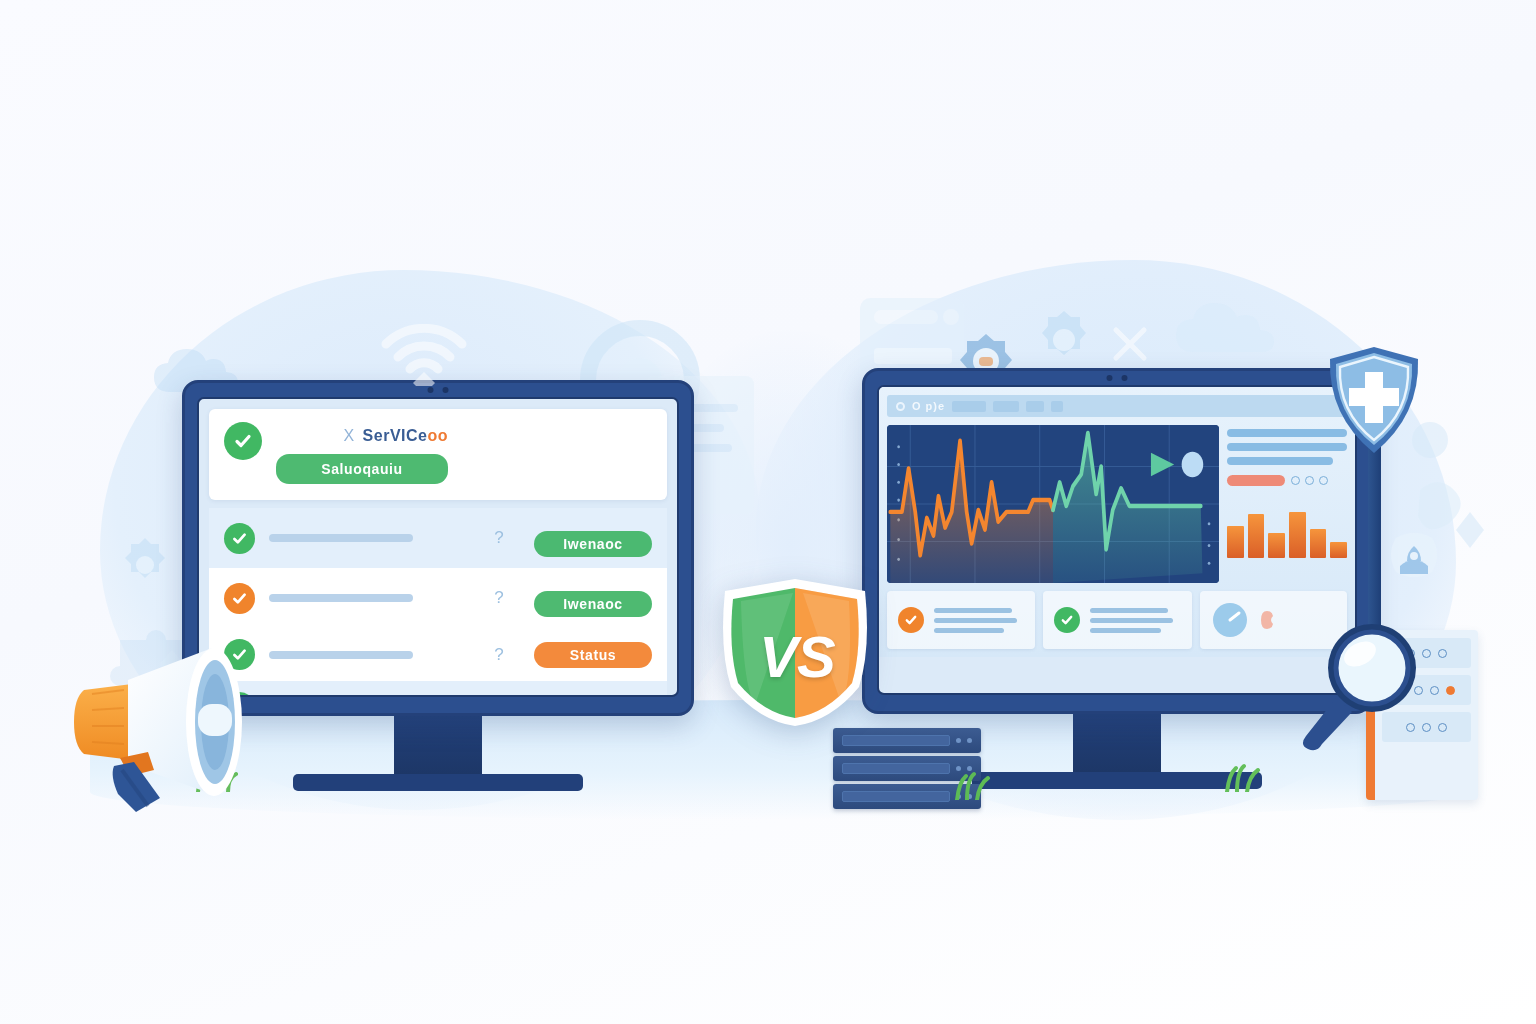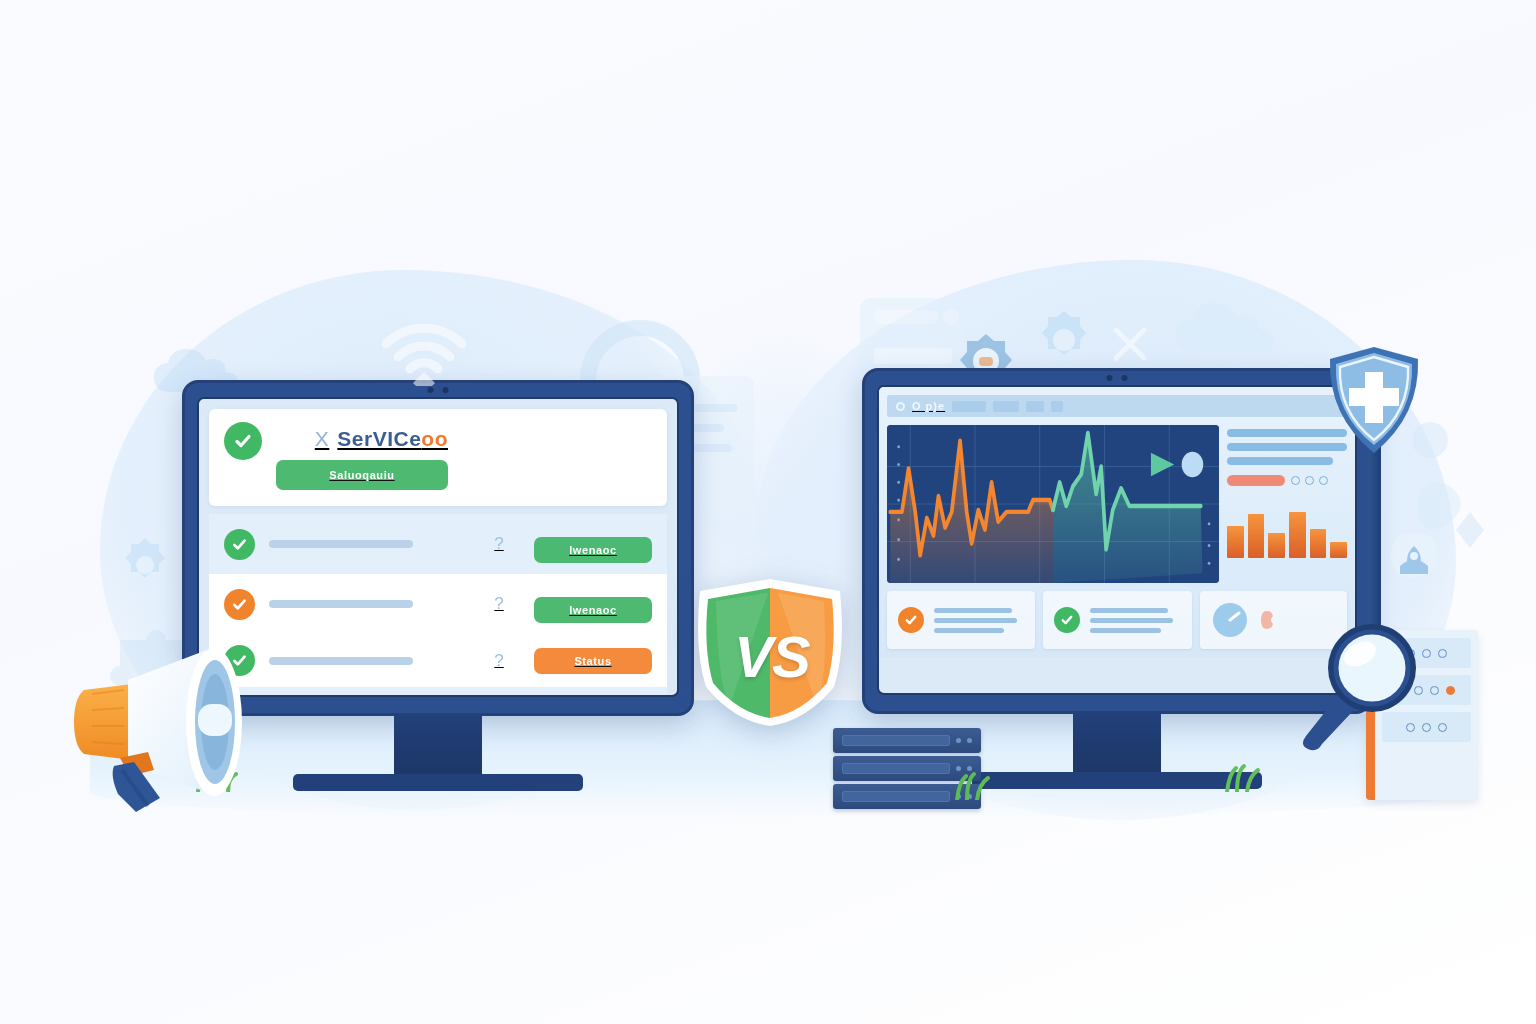--- a/index.html
+++ b/index.html
@@ -54,21 +54,20 @@
 
   
   .monitor{ position:absolute; }
   .mon-bezel{
     background:#2c4f8f;
     border:3px solid #24417a;
     border-radius:16px;
     padding:14px 12px 16px 12px;
     box-shadow:0 10px 26px rgba(40,70,120,.22);
     position:relative;
-    text-decoration:underline;
   }
   .mon-inner{
     background:#dceaf8; border-radius:7px; overflow:hidden; position:relative;
     border:2px solid #1f3a6d;
   }
   .mon-neck{
     width:88px; height:58px; margin:0 auto;
     background:linear-gradient(180deg,#22407a,#1d3767);
   }
   .mon-base{
@@ -90,28 +89,28 @@
   }
   .check svg{ display:block; }
   .c-green{ background:#41b863; }
   .c-orange{ background:#f0842c; }
   .sp-title{ font-size:23px; color:#2c4770; font-weight:400; line-height:1; padding-top:4px; }
   .sp-head-mid{ flex:1; }
   .bar{ background:#b9d2ea; border-radius:4px; height:7px; }
   .bar.lg{ height:8px; }
   .sp-sub{ margin-top:13px; display:flex; flex-direction:column; gap:6px; }
   .sp-brand{
-    font-size:21px; color:#3a5d94; font-weight:700; letter-spacing:.5px;
+    font-size:16px; color:#3a5d94; font-weight:700; letter-spacing:.5px;
     text-align:right; padding-top:5px; white-space:nowrap;
   }
   .sp-brand .x{ color:#93b4d8; font-weight:400; margin-right:8px; }
   .sp-brand .o{ color:#ef7a33; }
   .pill{
-    border-radius:7px; height:26px; display:flex; align-items:center; justify-content:center;
-    color:#fff; font-size:11px; letter-spacing:.6px; font-weight:700; opacity:.92;
+    border-radius:13px; height:26px; display:flex; align-items:center; justify-content:center;
+    color:#fff; font-size:14px; letter-spacing:.6px; font-weight:700; opacity:.92;
   }
   .p-green{ background:#3fb566;margin-top:12px; }
   .p-orange{ background:#f2812c; }
   .p-orange-l{ background:#f9a94a; }
   .p-orange-l .inner{ width:76%; height:7px; background:#ffe0b3; border-radius:4px; }
 
   .sp-row{
     display:flex; align-items:center; gap:14px;
     padding:11px 15px; margin:0 10px;
   }
@@ -150,21 +149,21 @@
   .um-card{
     flex:1; background:rgba(255,255,255,.62); border-radius:4px;
     display:flex; align-items:center; gap:10px; padding:9px 11px;
     box-shadow:0 1px 3px rgba(70,110,160,.12);
   }
   .um-card .lines{ flex:1; display:flex; flex-direction:column; gap:5px; }
   .um-card .lines .bar{ background:#9bc2e2; height:5px; }
   .gauge-card{ width:126px; display:flex; align-items:center; gap:8px; padding-left:10px; }
 
   
-  .vs{ position:absolute; left:686px; top:575px; width:168px; height:155px; z-index:40; }
+  .vs{ position:absolute; left:711px; top:575px; width:168px; height:155px; z-index:40; }
   .vs svg{ width:100%; height:100%; display:block; filter:drop-shadow(0 6px 14px rgba(40,70,120,.25)); }
   .vs-text{
     position:absolute; inset:0; display:flex; align-items:center; justify-content:center;
     color:#fff; font-size:58px; font-weight:700; font-style:italic;
     letter-spacing:-1px; text-shadow:0 2px 4px rgba(0,0,0,.18);
     transform:translate(2px,4px);
   }
 
   
   .megaphone{ position:absolute; left:62px; top:630px; width:250px; height:185px; z-index:35; }

